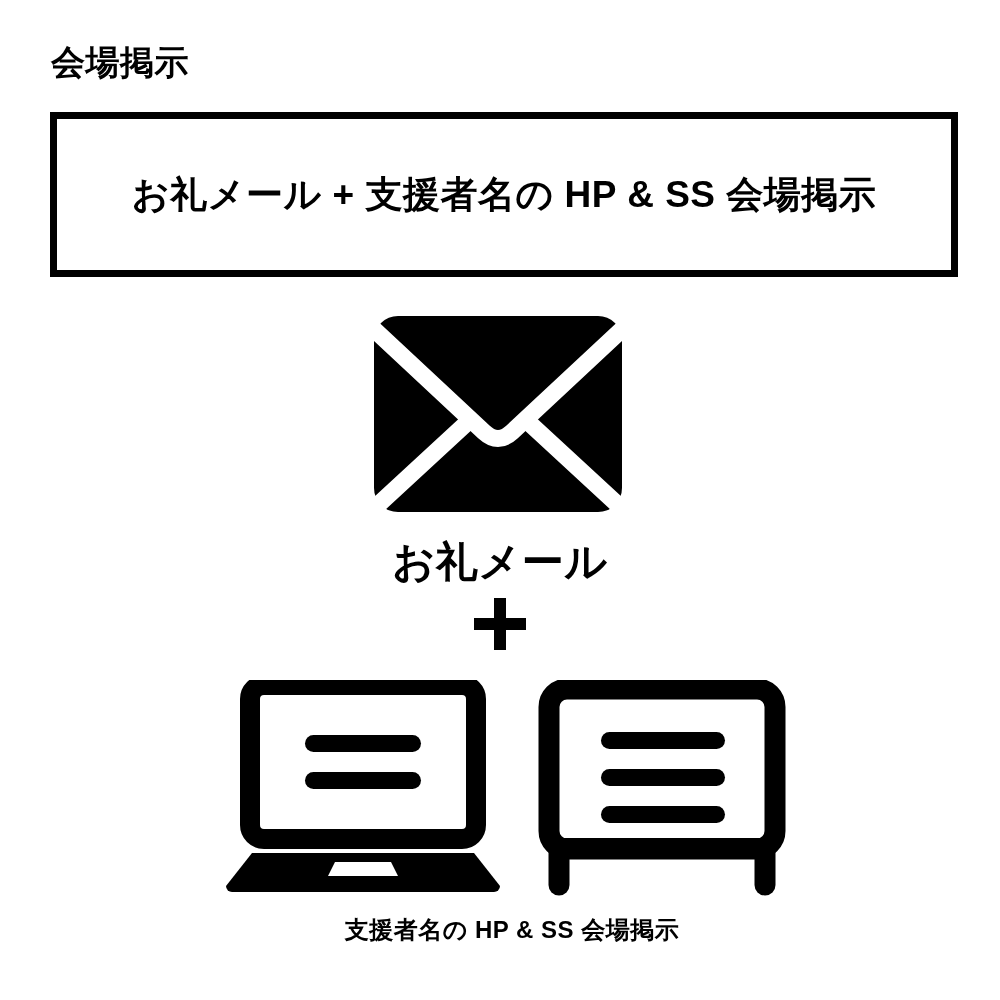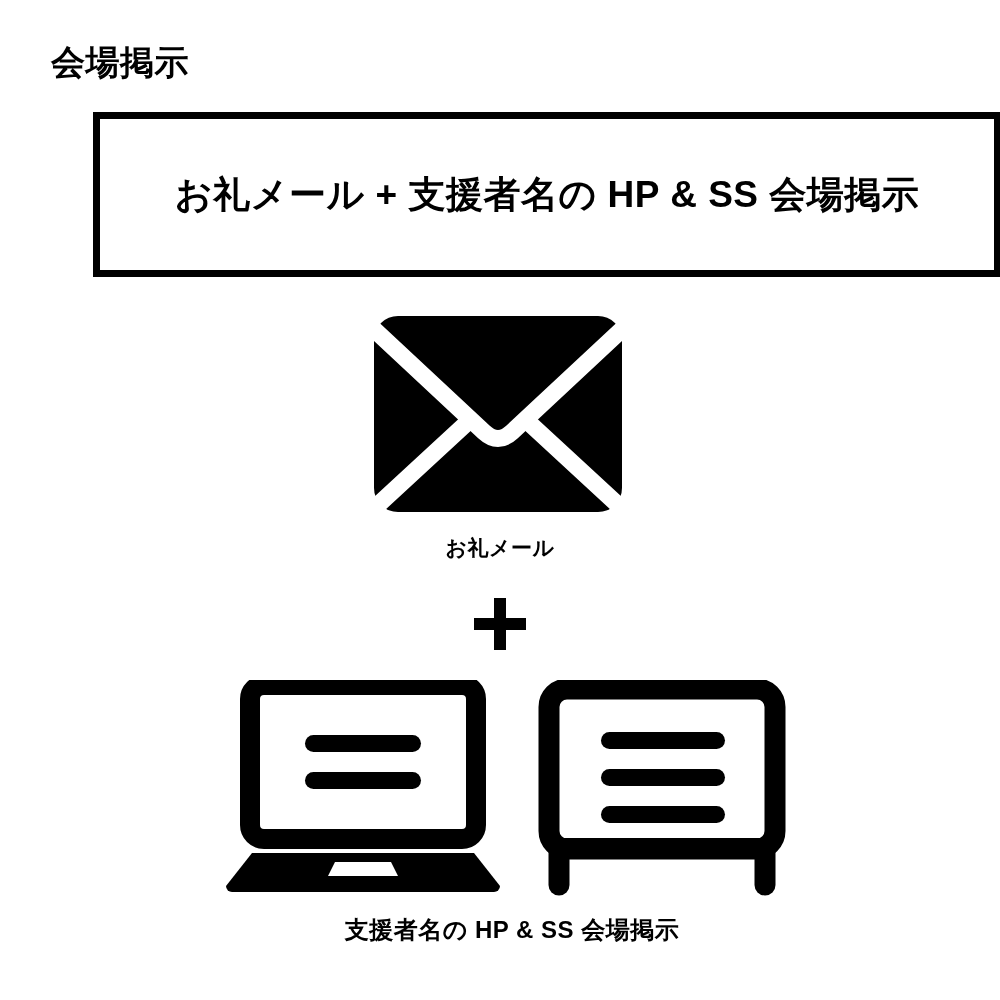--- a/index.html
+++ b/index.html
@@ -42,21 +42,20 @@
     left: 50px;
     top: 112px;
     width: 908px;
     height: 165px;
     box-sizing: border-box;
     border: 7px solid #000000;
     background: #ffffff;
     display: flex;
     align-items: center;
     justify-content: center;
-    margin-left: 43px;
   }
   .headline-text {
     font-size: 37px;
     font-weight: 700;
     letter-spacing: 0.5px;
     white-space: nowrap;
     text-align: center;
   }
 
   
@@ -69,21 +68,21 @@
   }
   .envelope-wrap svg { display: block; width: 100%; height: 100%; }
 
   
   .caption-mail {
     position: absolute;
     left: 0;
     top: 534px;
     width: 1000px;
     text-align: center;
-    font-size: 21px;
+    font-size: 42px;
     font-weight: 700;
     letter-spacing: 0.5px;
     white-space: nowrap;
   }
 
   
   .plus-wrap {
     position: absolute;
     left: 0;
     top: 598px;

